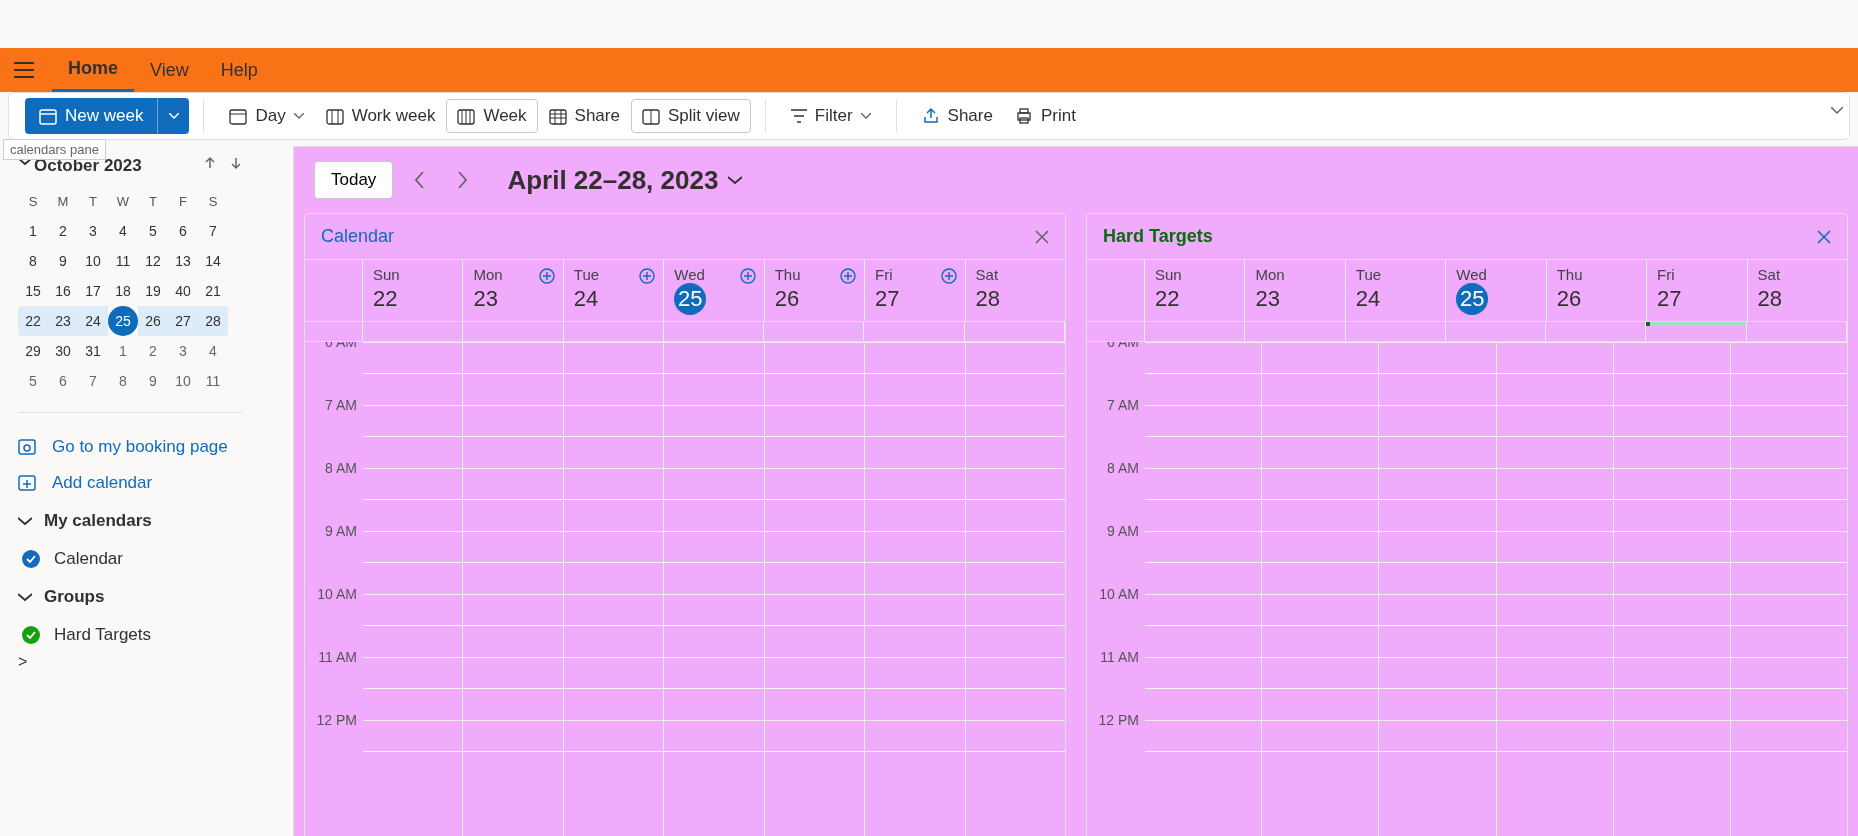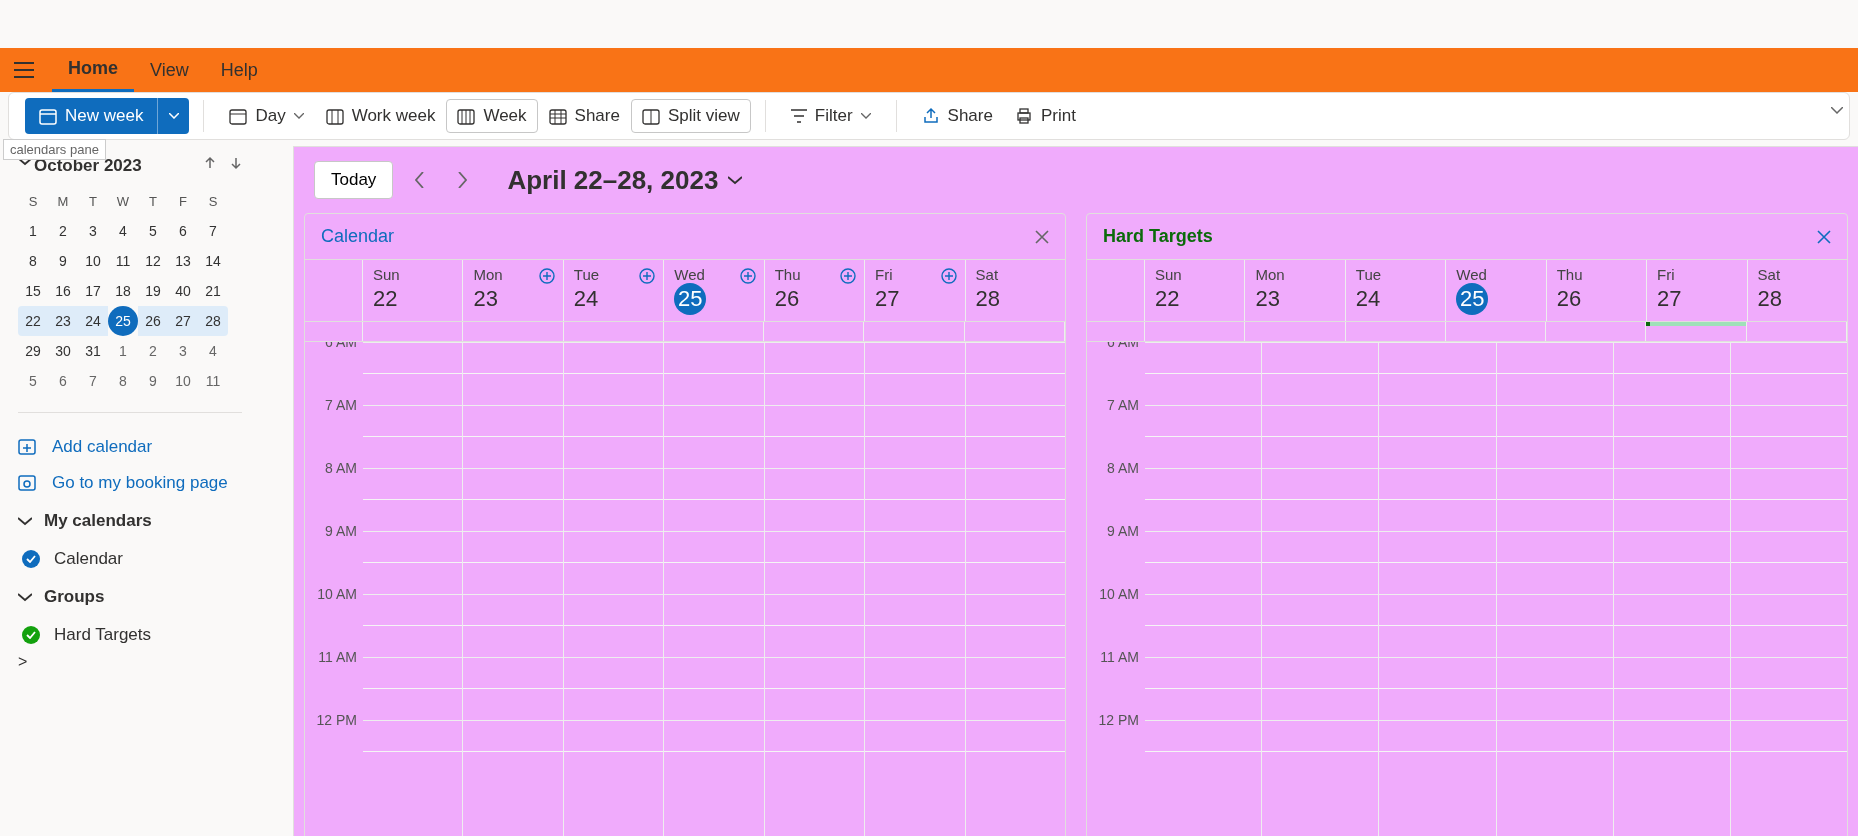--- a/index.html
+++ b/index.html
@@ -257,30 +257,30 @@
         <div class="dc muted">9</div>
         <div class="dc muted">10</div>
         <div class="dc muted">11</div>
       </div>
 
     <div class="sb-divider"></div>
 
     <div class="sb-link">
       <svg width="20" height="20">
           <rect x="1" y="3" width="16" height="14" rx="2" fill="none" stroke="#0f6cbd" stroke-width="1.5"></rect>
+          <circle cx="9" cy="11" r="3" fill="none" stroke="#0f6cbd" stroke-width="1.5"></circle>
+        </svg>
+      <span>Go to my booking page</span>
+    </div>
+    <div class="sb-link">
+      <svg width="20" height="20">
+          <rect x="1" y="3" width="16" height="14" rx="2" fill="none" stroke="#0f6cbd" stroke-width="1.5"></rect>
           <path d="M9 7v8M5 11h8" stroke="#0f6cbd" stroke-width="1.5"></path>
         </svg>
       <span>Add calendar</span>
-    </div>
-    <div class="sb-link">
-      <svg width="20" height="20">
-          <rect x="1" y="3" width="16" height="14" rx="2" fill="none" stroke="#0f6cbd" stroke-width="1.5"></rect>
-          <circle cx="9" cy="11" r="3" fill="none" stroke="#0f6cbd" stroke-width="1.5"></circle>
-        </svg>
-      <span>Go to my booking page</span>
     </div>
 
     <div class="sb-section">
       <svg width="14" height="10">
           <path d="M0 2l7 6 7-6" fill="none" stroke="#323130" stroke-width="1.8"></path>
         </svg>
       <span>My calendars</span>
     </div>
     <div class="sb-item">
       <span class="dot blue">

